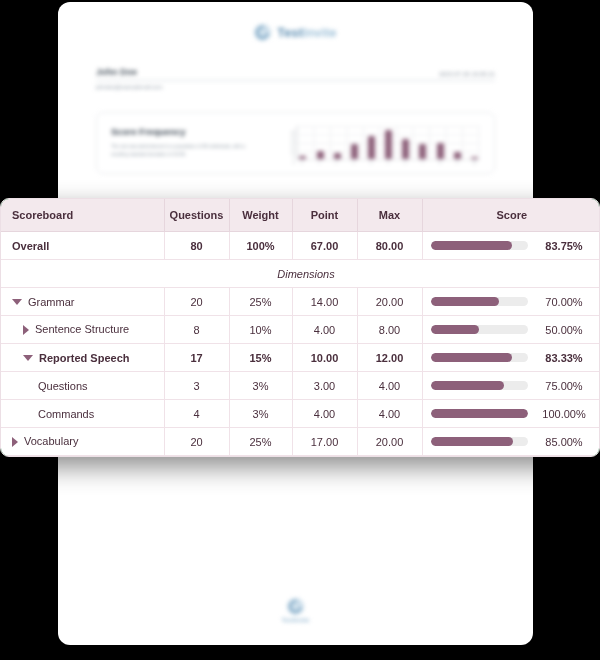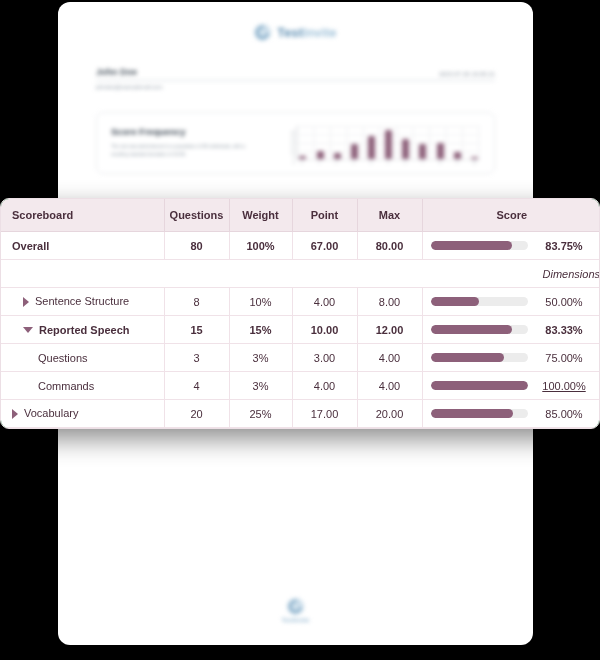--- a/index.html
+++ b/index.html
@@ -168,21 +168,21 @@
     border-bottom:1px solid #f0e2e8;
     text-align:center;
     background:#fff;
   }
   tbody td:last-child{border-right:none;}
   tbody td.name{ text-align:left;padding-left:11px; }
   tr.bold td{ font-weight:700; }
 
   td.dim-head{
     font-style:italic;
-    text-align:right;
+    text-align:center;
     padding-left:11px;
     border-right:none;
     color:#4a2f3d;
     font-size:11px;
   }
 
   .tri{
     display:inline-block;
     width:0;height:0;
     margin-right:6px;
@@ -312,37 +312,52 @@
                 <div class="fill" style="width: 83.75%;"></div>
               </div>
               <div class="pct">83.75%</div>
             </div>
           </td>
         </tr>
         <tr>
           <td class="dim-head" colspan="6">Dimensions</td>
         </tr>
         <tr>
+          <td class="name"><span class="tri down"></span><span>Grammar</span></td>
+          <td>20</td>
+          <td>25%</td>
+          <td>14.00</td>
+          <td>20.00</td>
+          <td style="padding: 0px;">
+            <div class="scorecell">
+              <div class="track">
+                <div class="fill" style="width: 70%;"></div>
+              </div>
+              <div class="pct">70.00%</div>
+            </div>
+          </td>
+        </tr>
+        <tr>
           <td class="name ind1"><span class="tri right"></span><span>Sentence Structure</span></td>
           <td>8</td>
           <td>10%</td>
           <td>4.00</td>
           <td>8.00</td>
           <td style="padding: 0px;">
             <div class="scorecell">
               <div class="track">
                 <div class="fill" style="width: 50%;"></div>
               </div>
               <div class="pct">50.00%</div>
             </div>
           </td>
         </tr>
         <tr class="bold">
           <td class="name ind1"><span class="tri down"></span><span>Reported Speech</span></td>
-          <td>15</td>
+          <td>17</td>
           <td>15%</td>
           <td>10.00</td>
           <td>12.00</td>
           <td style="padding: 0px; margin-top: 21px;">
             <div class="scorecell">
               <div class="track">
                 <div class="fill" style="width: 83.33%;"></div>
               </div>
               <div class="pct">83.33%</div>
             </div>
@@ -362,21 +377,21 @@
               <div class="pct">75.00%</div>
             </div>
           </td>
         </tr>
         <tr>
           <td class="name ind2"><span>Commands</span></td>
           <td>4</td>
           <td>3%</td>
           <td>4.00</td>
           <td>4.00</td>
-          <td style="padding: 0px; text-decoration: underline;">
+          <td style="padding: 0px;">
             <div class="scorecell">
               <div class="track">
                 <div class="fill" style="width: 100%;"></div>
               </div>
               <div class="pct">100.00%</div>
             </div>
           </td>
         </tr>
         <tr>
           <td class="name"><span class="tri right"></span><span>Vocabulary</span></td>

